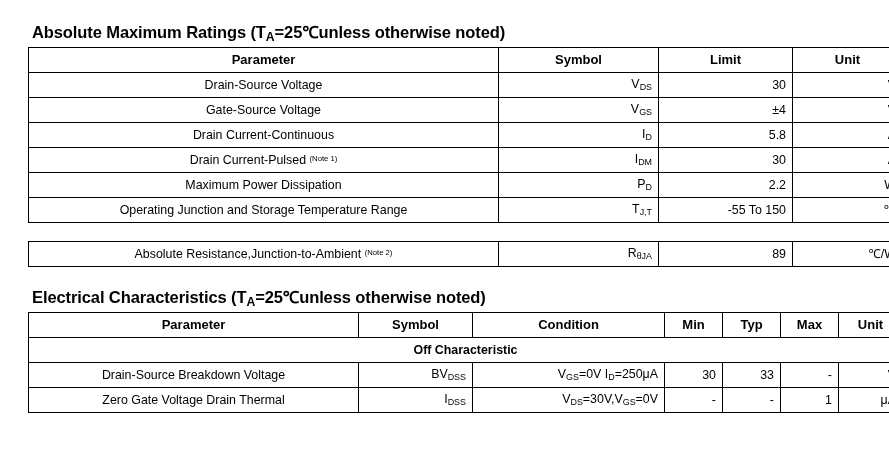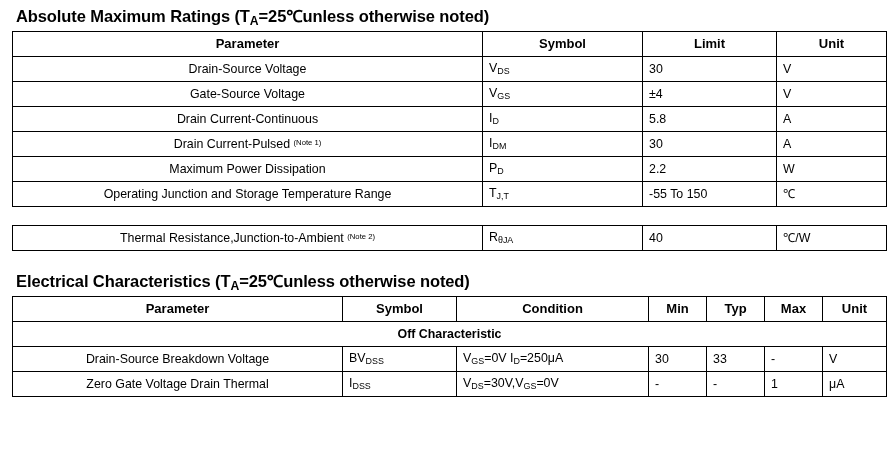--- a/index.html
+++ b/index.html
@@ -11,21 +11,21 @@
     width: 889px;
     height: 465px;
     font-family: "Liberation Sans", sans-serif;
     color: #000000;
     overflow: hidden;
   }
   .page {
     position: relative;
     width: 785px;
     height: 465px;
-    padding: 0;
+    padding: 16px;
     box-sizing: border-box;
   }
   .section-title {
     font-size: 16.5px;
     font-weight: bold;
     margin: 0 0 3px 16px;
     letter-spacing: -0.1px;
     white-space: nowrap;
   }
   .sec-abs { padding-top: 4px; }
@@ -49,21 +49,21 @@
   table.dt th {
     font-weight: bold;
     text-align: center;
     font-size: 13px;
   }
   td.param {
     text-align: center;
     padding-left: 8px;
   }
   td.ctr {
-    text-align: left;
+    text-align: right;
   }
   .sub {
     font-size: 0.72em;
     vertical-align: -0.25em;
     letter-spacing: 0;
   }
   .supscript {
     font-size: 0.62em;
     vertical-align: 0.45em;
   }
@@ -145,23 +145,23 @@
   <div class="sec-thermal">
     <table class="dt">
       <colgroup>
         <col style="width:470px">
         <col style="width:160px">
         <col style="width:134px">
         <col style="width:110px">
       </colgroup>
       <tbody>
         <tr>
-          <td class="param"><span>Thermal Resistance,Junction-to-Ambient </span><span class="supscript">(Note 2)</span></td>
+          <td class="param"><span>Absolute Resistance,Junction-to-Ambient </span><span class="supscript">(Note 2)</span></td>
           <td class="ctr symcell"><span>R</span><span class="sub">θJA</span></td>
-          <td class="ctr">40</td>
+          <td class="ctr">89</td>
           <td class="ctr">℃/W</td>
         </tr>
       </tbody>
     </table>
   </div>
 
   <div class="sec-elec">
     <div class="section-title"><span>Electrical Characteristics (T</span><span class="title-sub">A</span><span>=25℃unless otherwise noted)</span></div>
 
     <table class="dt">

